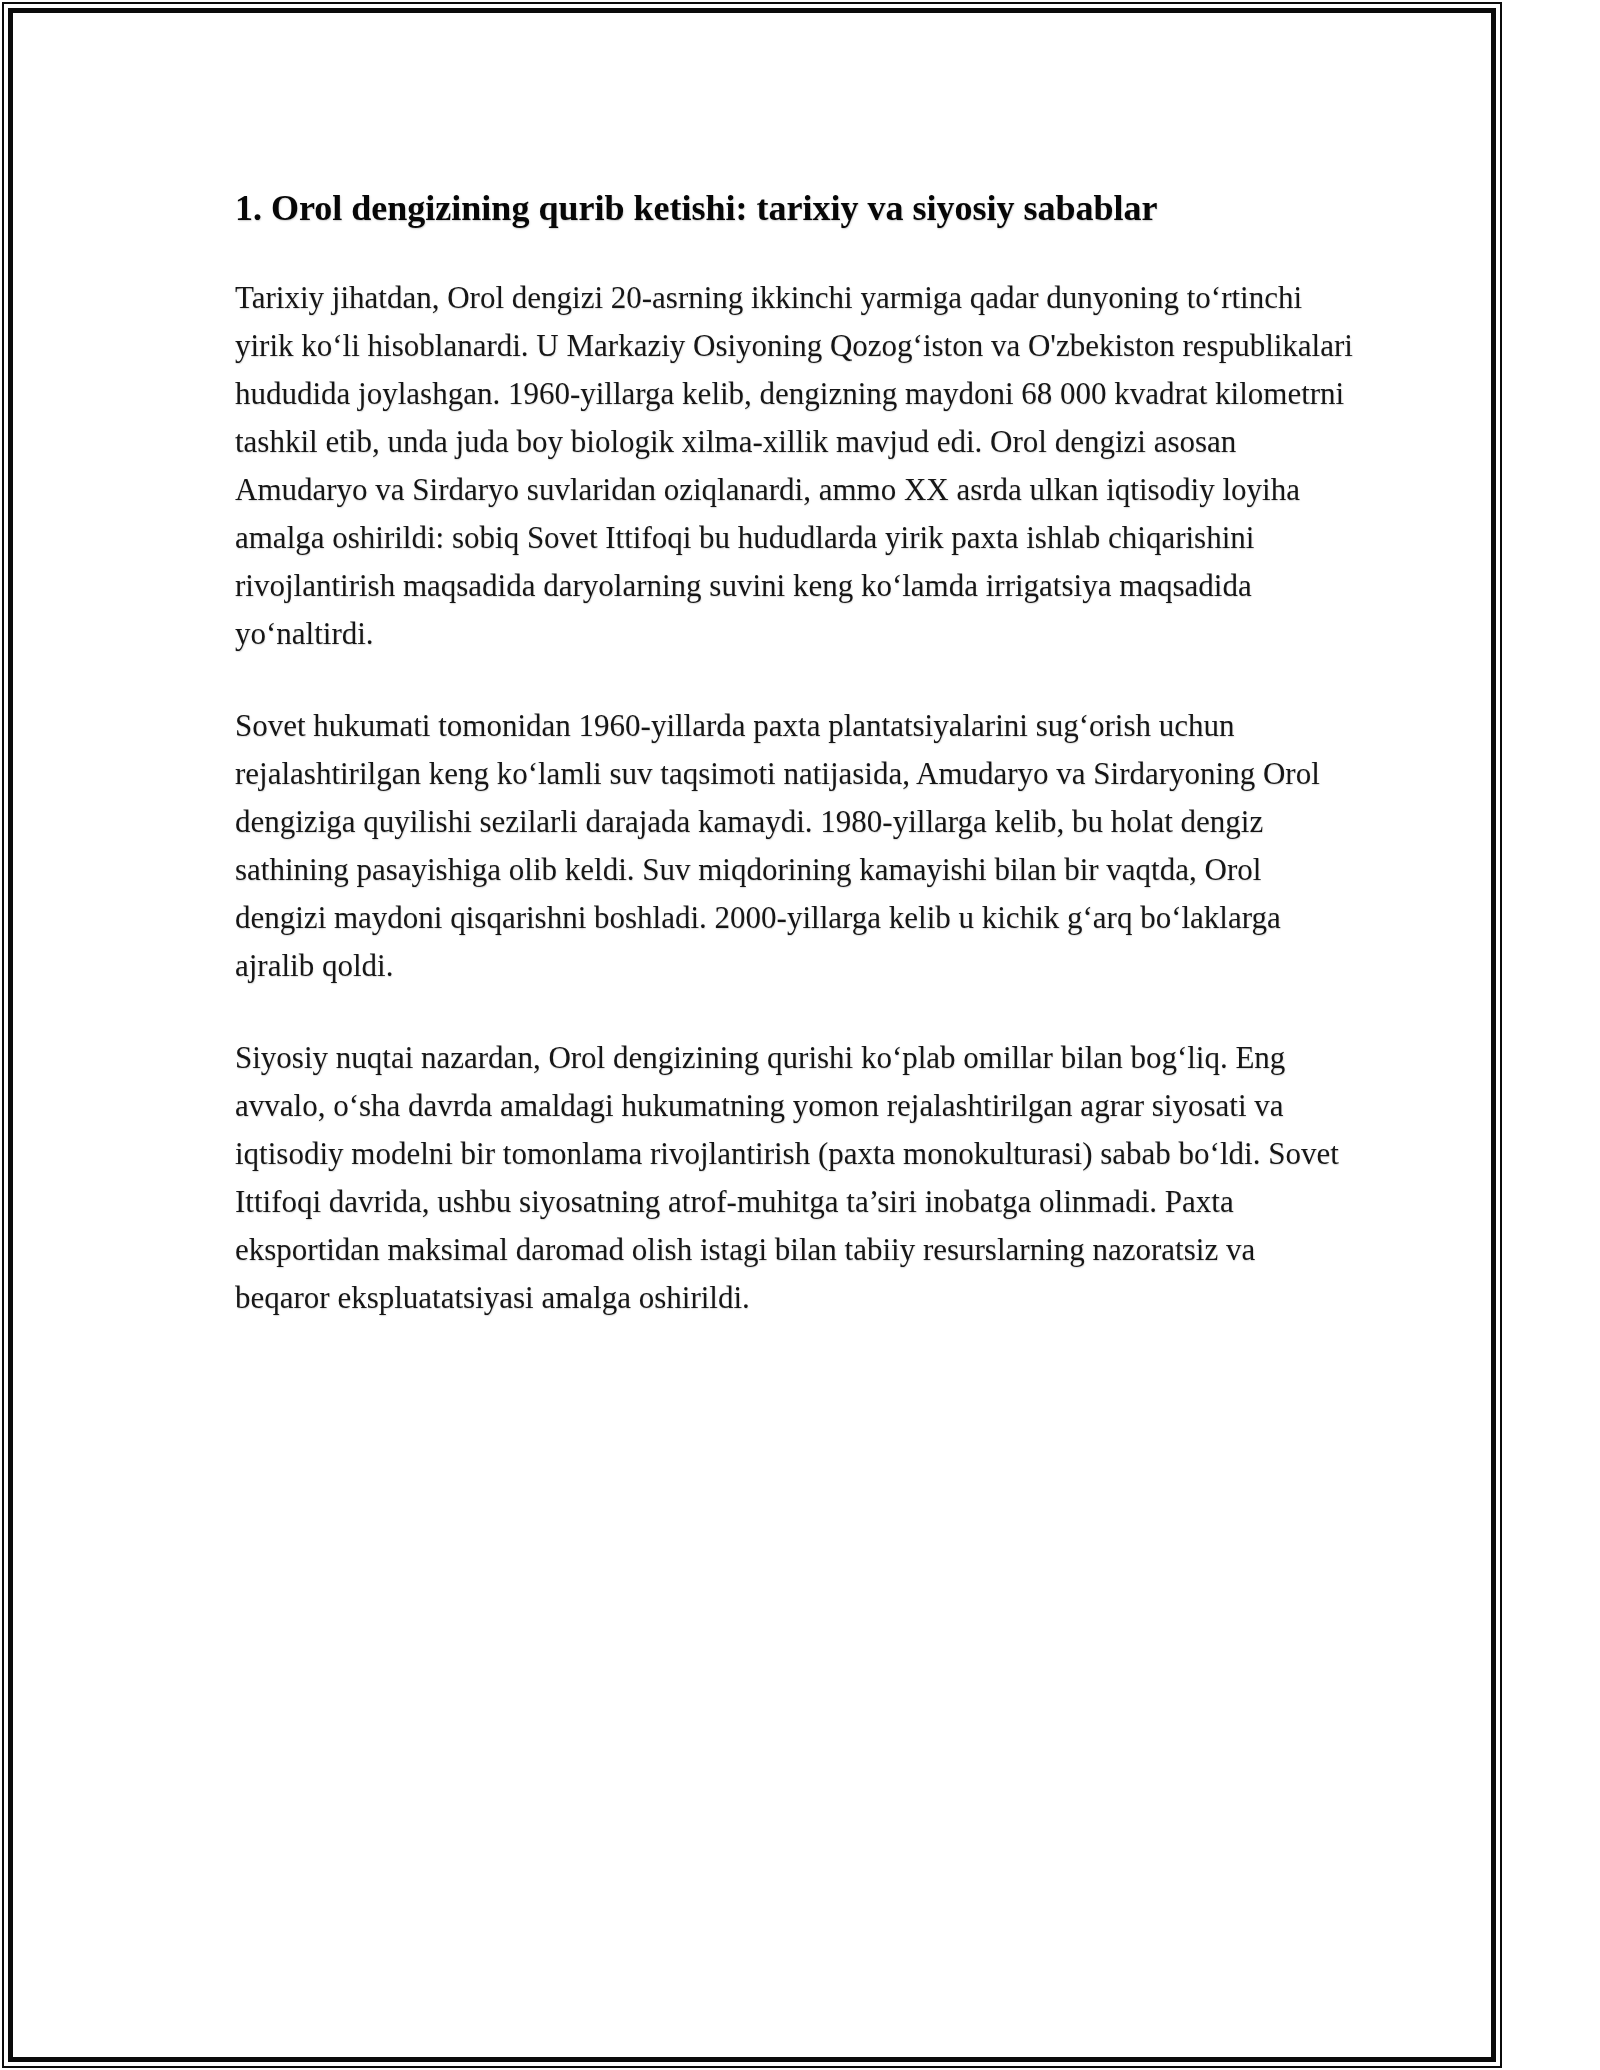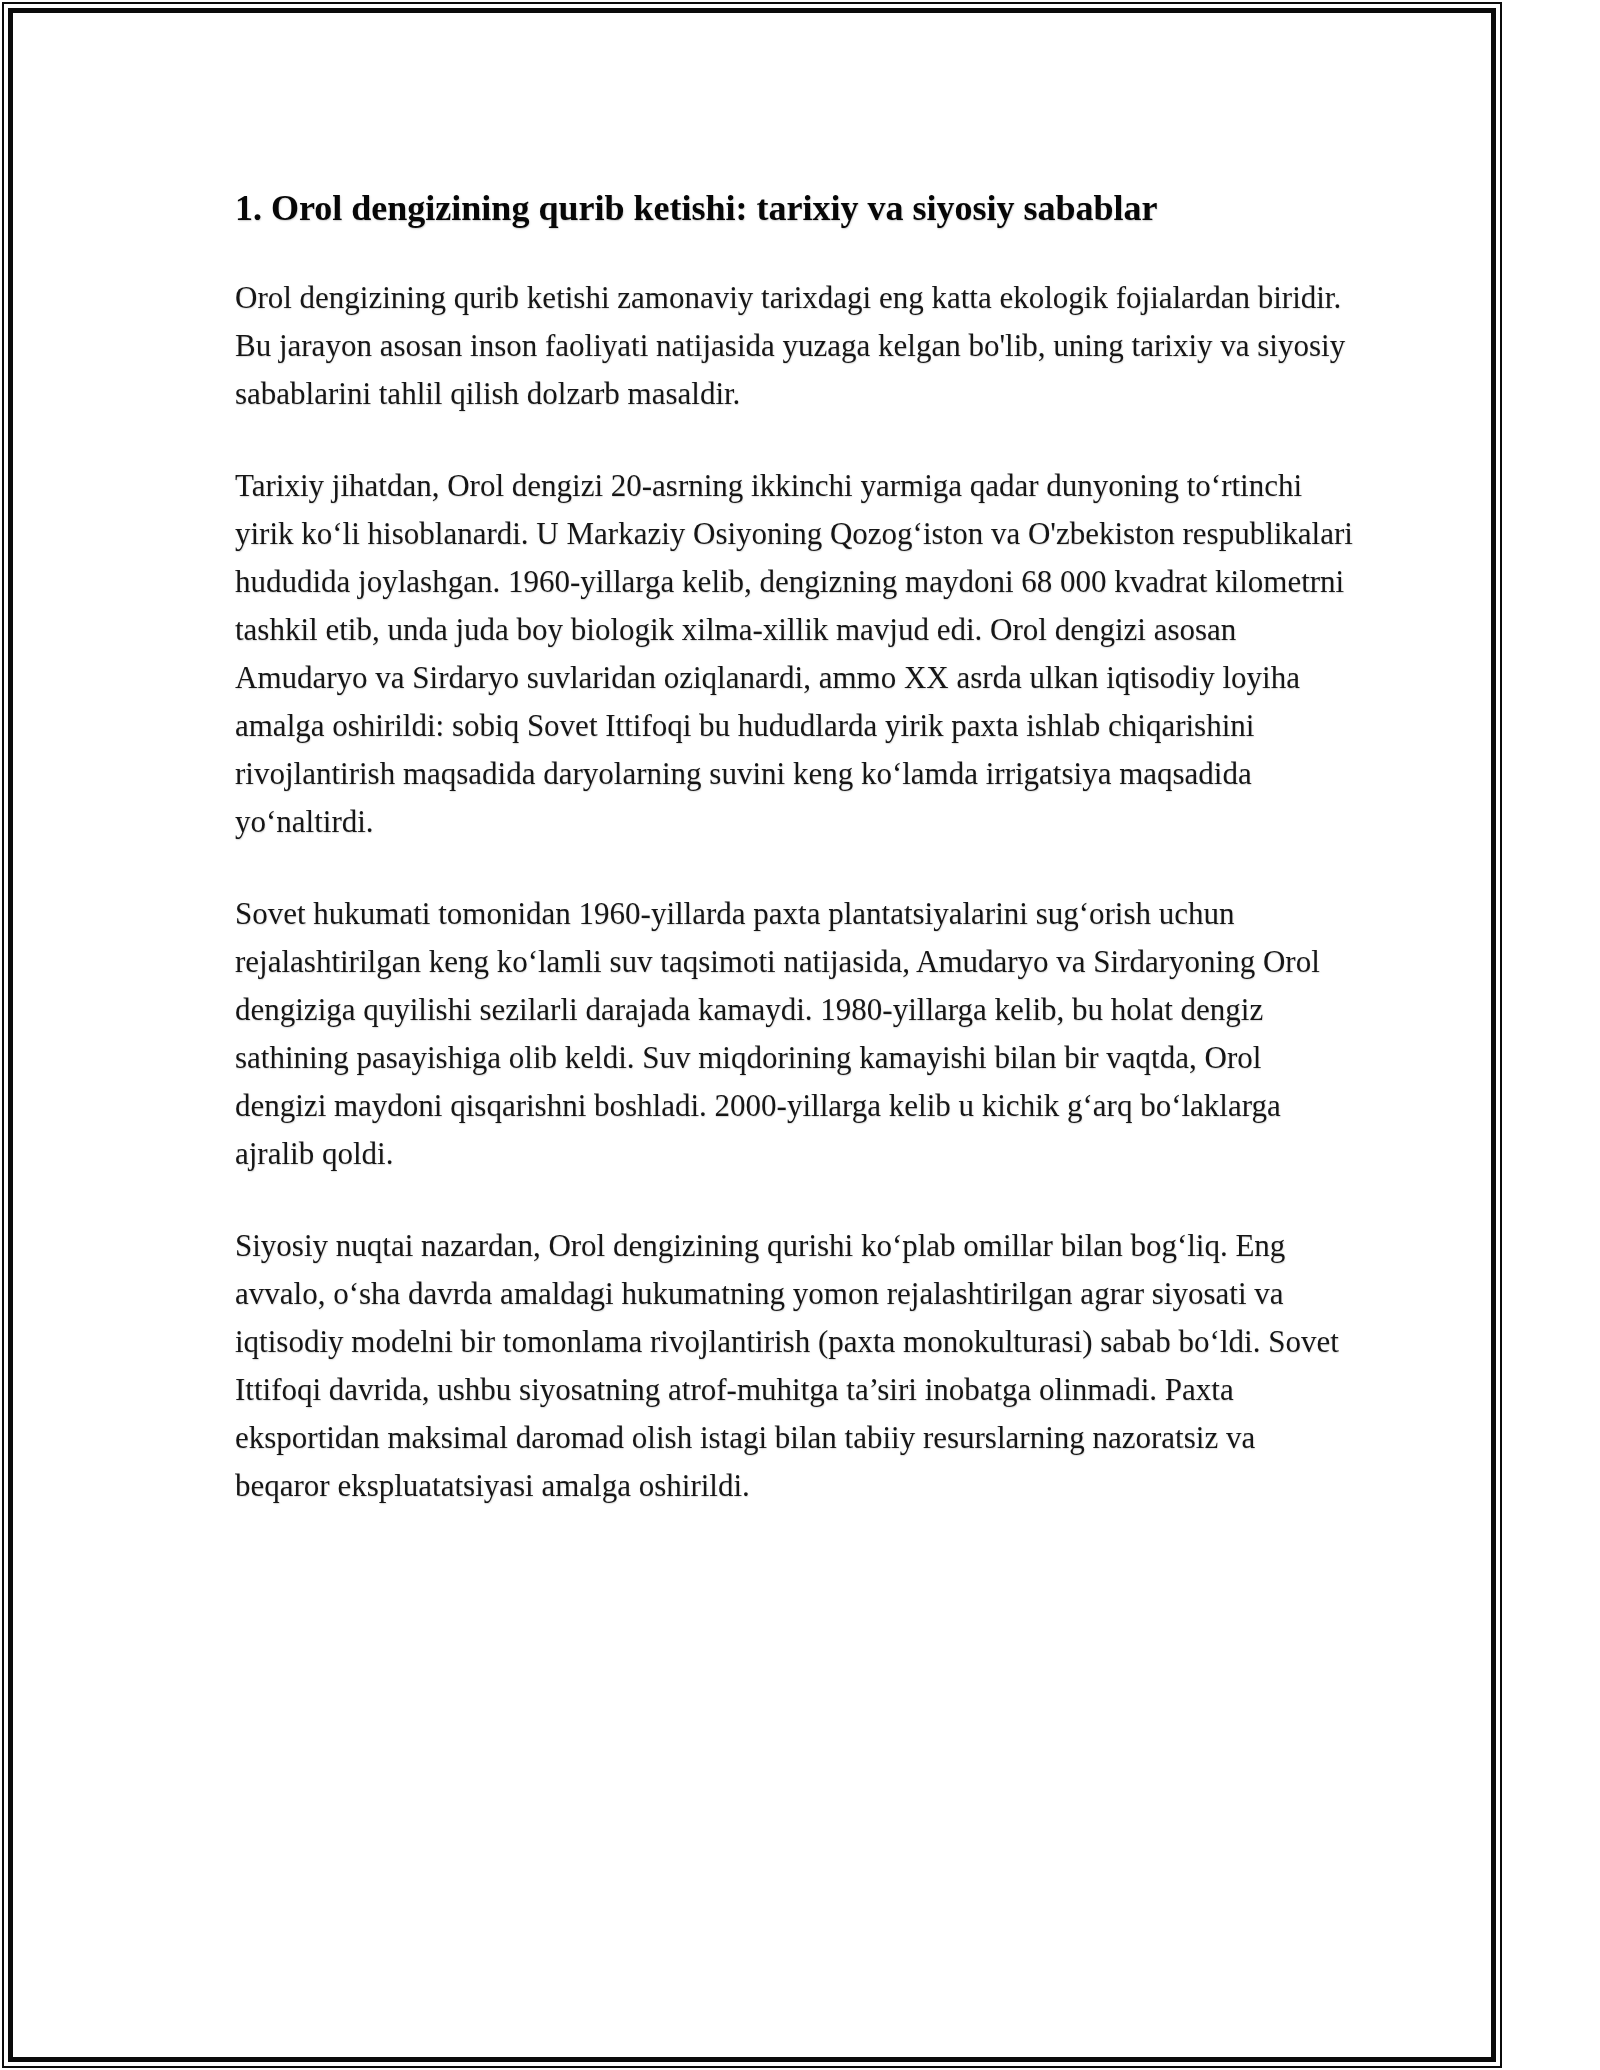--- a/index.html
+++ b/index.html
@@ -54,21 +54,20 @@
 </head>
 <body>
 
 <div class="page">
   <div class="frame-outer"></div>
   <div class="frame-inner"></div>
 
   <div class="content">
     <h1 class="doc-title">1. Orol dengizining qurib ketishi: tarixiy va siyosiy sabablar</h1>
 
-    <p class="doc-paragraph">Orol dengizining qurib ketishi zamonaviy tarixdagi eng katta ekologik fojialardan biridir. Bu jarayon asosan inson faoliyati natijasida yuzaga kelgan bo'lib, uning tarixiy va siyosiy sabablarini tahlil qilish dolzarb masaldir.</p>
 
     <p class="doc-paragraph">Tarixiy jihatdan, Orol dengizi 20-asrning ikkinchi yarmiga qadar dunyoning toʻrtinchi yirik koʻli hisoblanardi. U Markaziy Osiyoning Qozogʻiston va O'zbekiston respublikalari hududida joylashgan. 1960-yillarga kelib, dengizning maydoni 68 000 kvadrat kilometrni tashkil etib, unda juda boy biologik xilma-xillik mavjud edi. Orol dengizi asosan Amudaryo va Sirdaryo suvlaridan oziqlanardi, ammo XX asrda ulkan iqtisodiy loyiha amalga oshirildi: sobiq Sovet Ittifoqi bu hududlarda yirik paxta ishlab chiqarishini rivojlantirish maqsadida daryolarning suvini keng koʻlamda irrigatsiya maqsadida yoʻnaltirdi.</p>
 
     <p class="doc-paragraph">Sovet hukumati tomonidan 1960-yillarda paxta plantatsiyalarini sugʻorish uchun rejalashtirilgan keng koʻlamli suv taqsimoti natijasida, Amudaryo va Sirdaryoning Orol dengiziga quyilishi sezilarli darajada kamaydi. 1980-yillarga kelib, bu holat dengiz sathining pasayishiga olib keldi. Suv miqdorining kamayishi bilan bir vaqtda, Orol dengizi maydoni qisqarishni boshladi. 2000-yillarga kelib u kichik gʻarq boʻlaklarga ajralib qoldi.</p>
 
     <p class="doc-paragraph">Siyosiy nuqtai nazardan, Orol dengizining qurishi koʻplab omillar bilan bogʻliq. Eng avvalo, oʻsha davrda amaldagi hukumatning yomon rejalashtirilgan agrar siyosati va iqtisodiy modelni bir tomonlama rivojlantirish (paxta monokulturasi) sabab boʻldi. Sovet Ittifoqi davrida, ushbu siyosatning atrof-muhitga ta’siri inobatga olinmadi. Paxta eksportidan maksimal daromad olish istagi bilan tabiiy resurslarning nazoratsiz va beqaror ekspluatatsiyasi amalga oshirildi.</p>
 
   </div>
 </div>
 

